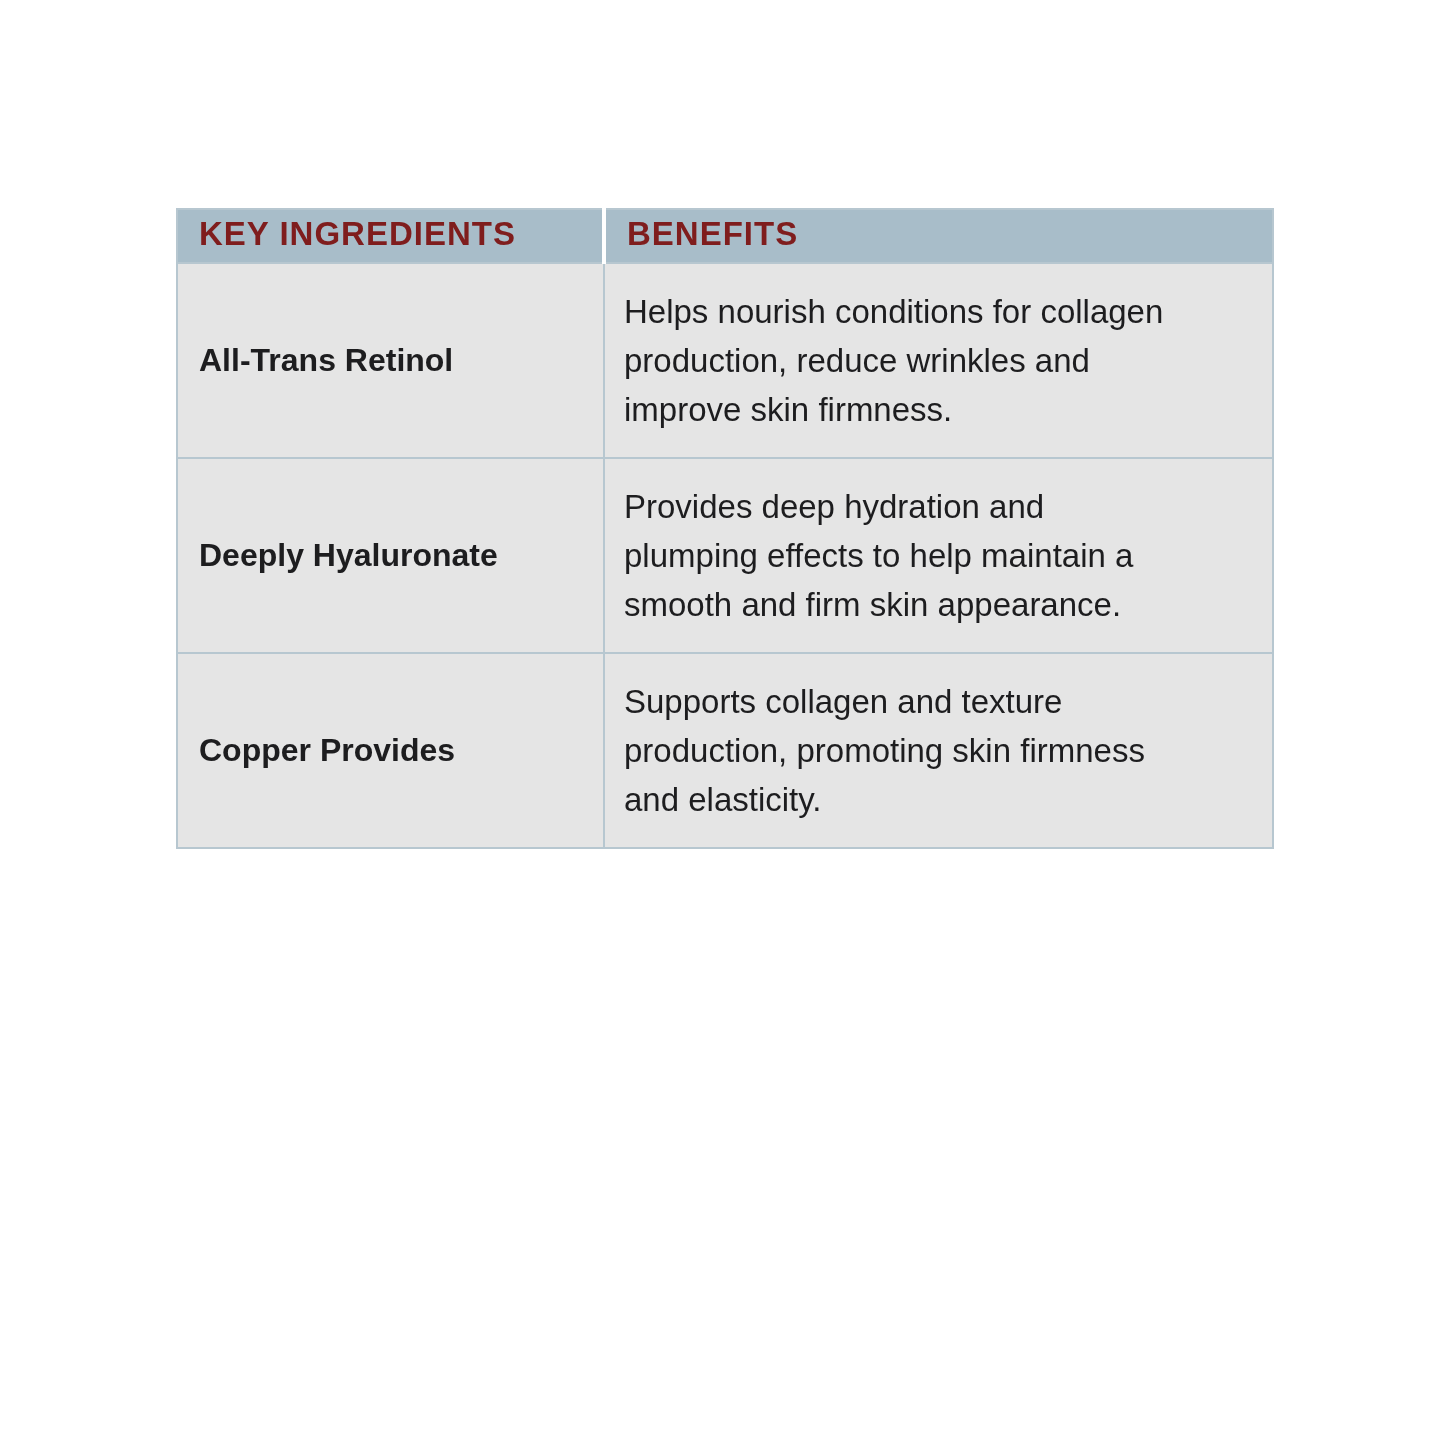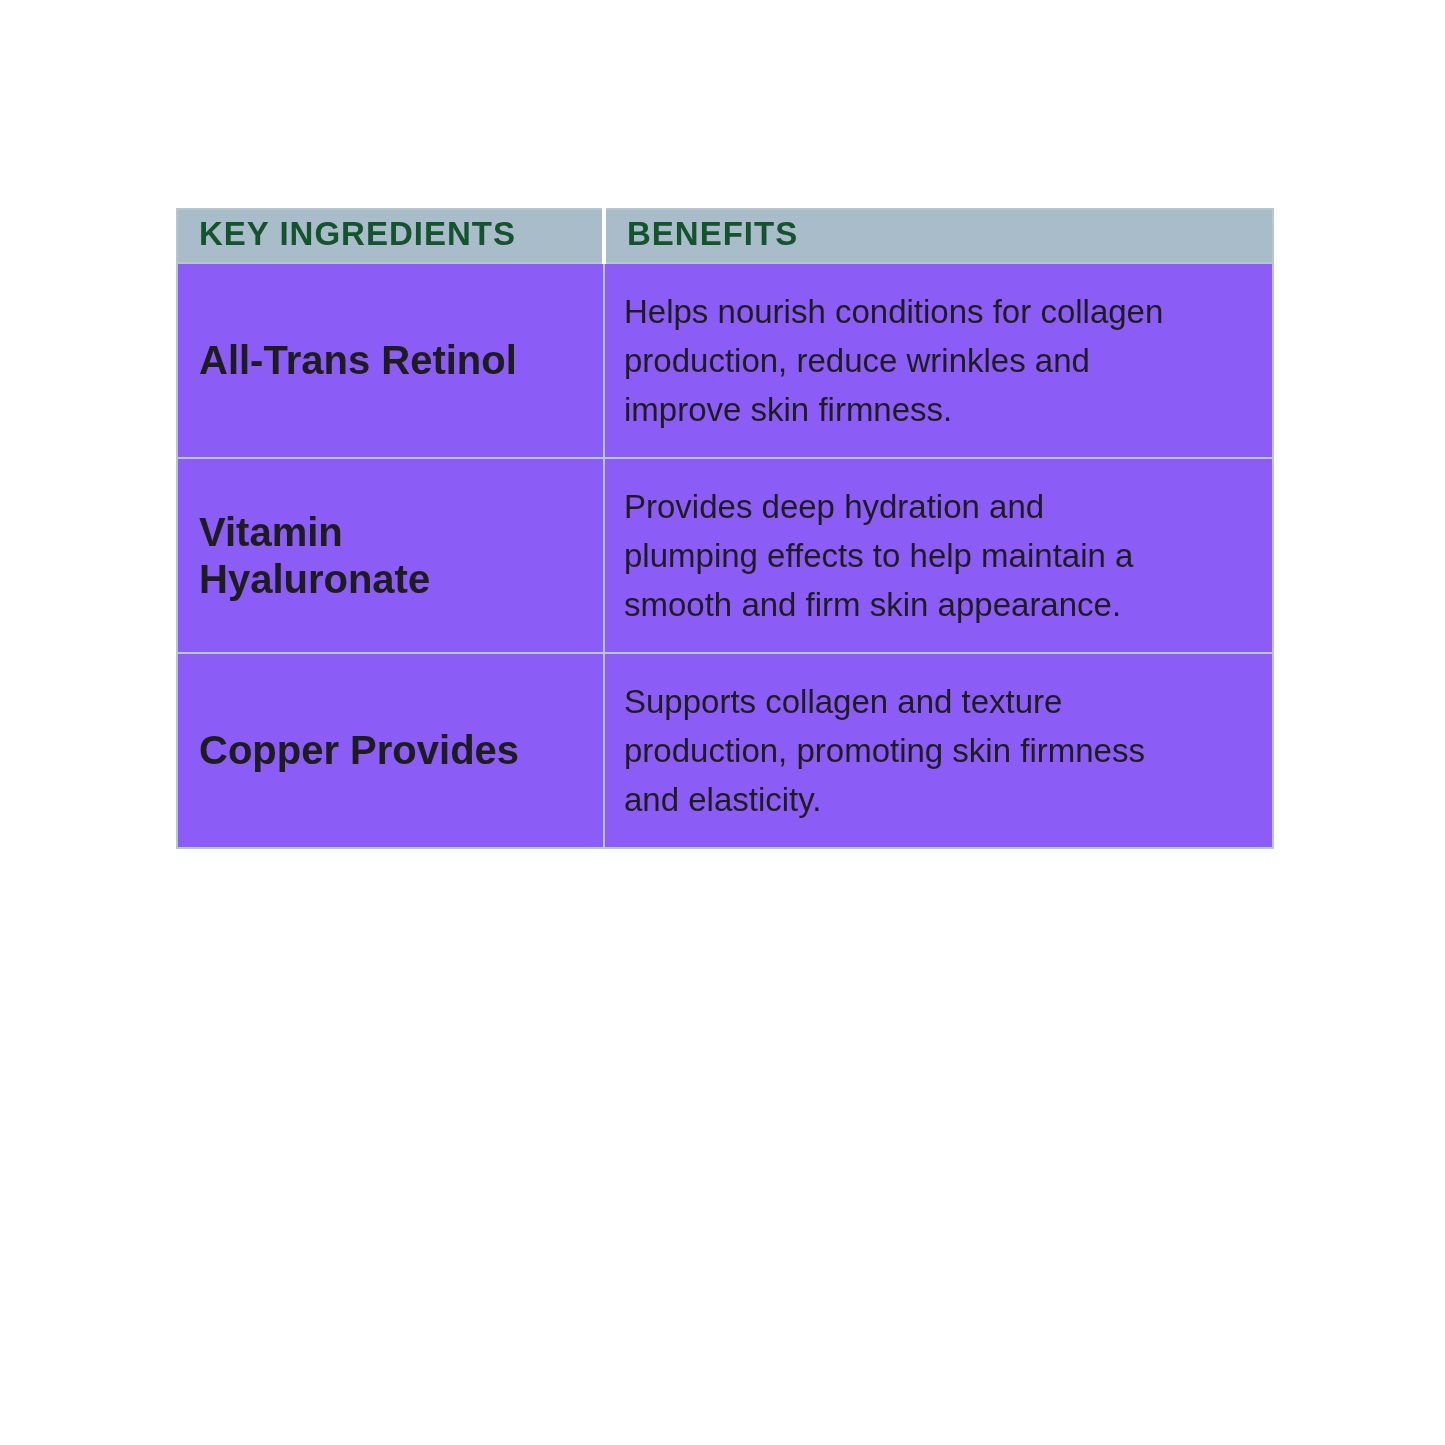--- a/index.html
+++ b/index.html
@@ -34,43 +34,43 @@
 
   table.ingredients-table th,
   table.ingredients-table td {
     border: 2px solid #b7c7d0;
     vertical-align: middle;
     box-sizing: border-box;
   }
 
   table.ingredients-table thead th {
     background: #a8bdc9;
-    color: #14532d;
+    color: #7f1d1d;
     font-size: 33px;
     font-weight: bold;
     letter-spacing: 1px;
     text-align: left;
     height: 54px;
     padding: 2px 10px 6px 21px;
     margin-top: 33px;
   }
 
   
   table.ingredients-table thead th.th-ingredient {
     border-right: 4px solid #ffffff;
   }
 
   table.ingredients-table tbody td {
     height: 195px;
-    background: #8b5cf6;
+    background: #e5e5e5;
   }
 
   td.cell-ingredient {
     padding: 10px 24px 10px 21px;
-    font-size: 40px;
+    font-size: 32px;
     font-weight: bold;
     color: #1d1d1f;
     line-height: 47px;
     white-space: pre-line;
   }
 
   td.cell-benefit {
     padding: 10px 30px 10px 19px;
     font-size: 33px;
     font-weight: 400;
@@ -96,21 +96,21 @@
       </tr>
     </thead>
     <tbody>
       <tr>
         <td class="cell-ingredient">All-Trans Retinol</td>
         <td class="cell-benefit">Helps nourish conditions for collagen
 production, reduce wrinkles and
 improve skin firmness.</td>
       </tr>
       <tr>
-        <td class="cell-ingredient">Vitamin Hyaluronate</td>
+        <td class="cell-ingredient">Deeply Hyaluronate</td>
         <td class="cell-benefit">Provides deep hydration and
 plumping effects to help maintain a
 smooth and firm skin appearance.</td>
       </tr>
       <tr>
         <td class="cell-ingredient">Copper Provides</td>
         <td class="cell-benefit">Supports collagen and texture
 production, promoting skin firmness
 and elasticity.</td>
       </tr>

